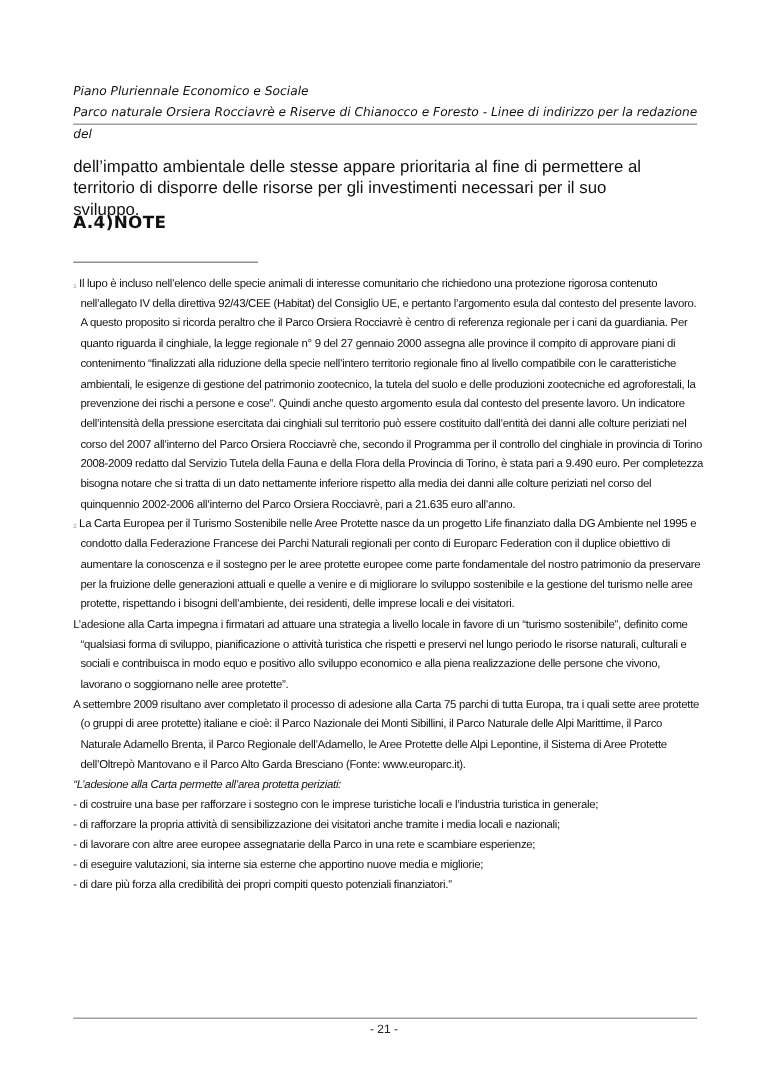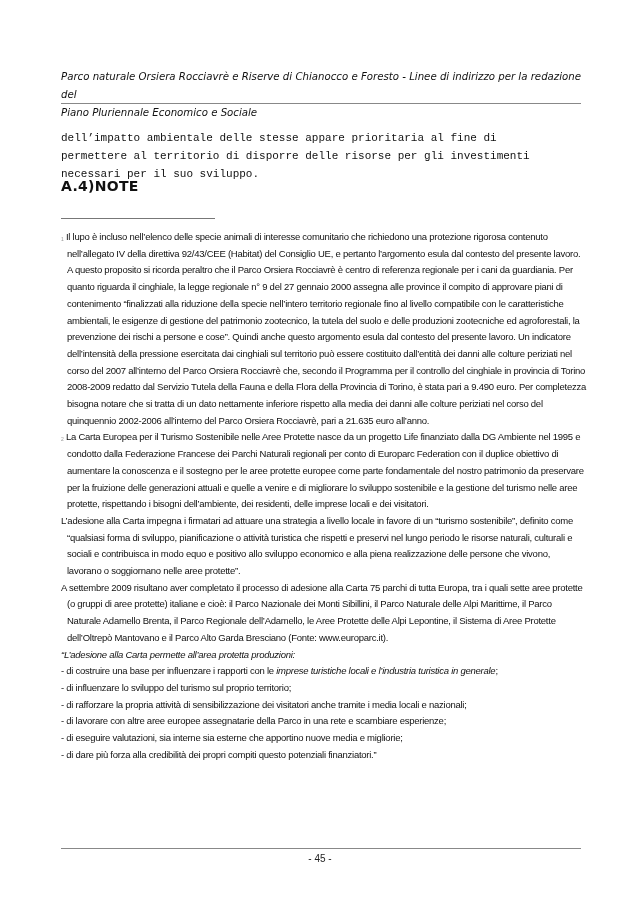--- a/index.html
+++ b/index.html
@@ -6,71 +6,70 @@
   body { width: 640px; height: 905px; position: relative; overflow: hidden; color: #000; }
   .page { position: absolute; left: 0; top: 0; width: 640px; height: 905px; }
   .header {
     position: absolute; left: 61px; top: 68px; width: 520px;
     font-family: "DejaVu Sans", sans-serif; font-style: italic;
     font-size: 10.2px; line-height: 18px; color: #111;
   }
   .header-rule { position: absolute; left: 61px; top: 103px; width: 520px; height: 1px; background: #888; }
   .body-text {
     position: absolute; left: 61px; top: 129px; width: 500px;
-    font-family: Liberation Mono, monospace; font-size: 11px; line-height: 18px; color: #111;
+    font-family: Liberation Sans, sans-serif; font-size: 14px; line-height: 18px; color: #111;
   }
   .section-title {
     position: absolute; left: 61px; top: 178px;
     font-family: "DejaVu Sans", sans-serif; font-weight: bold; font-size: 14px; color: #111; letter-spacing: 0.3px;
   }
   .fn-rule { position: absolute; left: 61px; top: 218px; width: 154px; height: 1px; background: #777; }
   .notes {
     position: absolute; left: 61px; top: 229px; width: 525px;
     font-family: "Liberation Sans", sans-serif; font-size: 9.5px; line-height: 16.7px; color: #111;
     letter-spacing: -0.25px;
   }
   .notes p { margin: 0; }
   .fn { padding-left: 6px; text-indent: -6px; }
   .fn sup { font-size: 5px; color: #999; vertical-align: top; position: relative; top: 2px; }
   .quote-intro { font-style: italic; }
-  .em { font-style: italic; }
+  .em { }
   .footer-rule { position: absolute; left: 61px; top: 848px; width: 520px; height: 1px; background: #888; }
   .page-number {
     position: absolute; left: 0; width: 640px; top: 853px; text-align: center;
     font-family: "Liberation Sans", sans-serif; font-size: 10px; color: #222;
   }
 </style>
 </head>
 <body>
 
 <div class="page">
 
   <div class="header">
+    <div>Piano Pluriennale Economico e Sociale</div>
     <div>Parco naturale Orsiera Rocciavrè e Riserve di Chianocco e Foresto - Linee di indirizzo per la redazione del</div>
-    <div>Piano Pluriennale Economico e Sociale</div>
   </div>
   <div class="header-rule"></div>
 
   <div class="body-text">dell’impatto ambientale delle stesse appare prioritaria al fine di permettere al territorio di disporre delle risorse per gli investimenti necessari per il suo sviluppo.</div>
 
   <div class="section-title">A.4)NOTE</div>
 
   <div class="fn-rule"></div>
 
   <div class="notes">
     <p class="fn"><sup>1</sup> <span>Il lupo è incluso nell’elenco delle specie animali di interesse comunitario che richiedono una protezione rigorosa contenuto nell’allegato IV della direttiva 92/43/CEE (Habitat) del Consiglio UE, e pertanto l’argomento esula dal contesto del presente lavoro. A questo proposito si ricorda peraltro che il Parco Orsiera Rocciavrè è centro di referenza regionale per i cani da guardiania. Per quanto riguarda il cinghiale, la legge regionale n° 9 del 27 gennaio 2000 assegna alle province il compito di approvare piani di contenimento “finalizzati alla riduzione della specie nell’intero territorio regionale fino al livello compatibile con le caratteristiche ambientali, le esigenze di gestione del patrimonio zootecnico, la tutela del suolo e delle produzioni zootecniche ed agroforestali, la prevenzione dei rischi a persone e cose”. Quindi anche questo argomento esula dal contesto del presente lavoro. Un indicatore dell’intensità della pressione esercitata dai cinghiali sul territorio può essere costituito dall’entità dei danni alle colture periziati nel corso del 2007 all’interno del Parco Orsiera Rocciavrè che, secondo il Programma per il controllo del cinghiale in provincia di Torino 2008-2009 redatto dal Servizio Tutela della Fauna e della Flora della Provincia di Torino, è stata pari a 9.490 euro. Per completezza bisogna notare che si tratta di un dato nettamente inferiore rispetto alla media dei danni alle colture periziati nel corso del quinquennio 2002-2006 all’interno del Parco Orsiera Rocciavrè, pari a 21.635 euro all’anno.</span></p>
     <p class="fn"><sup>2</sup> <span>La Carta Europea per il Turismo Sostenibile nelle Aree Protette nasce da un progetto Life finanziato dalla DG Ambiente nel 1995 e condotto dalla Federazione Francese dei Parchi Naturali regionali per conto di Europarc Federation con il duplice obiettivo di aumentare la conoscenza e il sostegno per le aree protette europee come parte fondamentale del nostro patrimonio da preservare per la fruizione delle generazioni attuali e quelle a venire e di migliorare lo sviluppo sostenibile e la gestione del turismo nelle aree protette, rispettando i bisogni dell’ambiente, dei residenti, delle imprese locali e dei visitatori.</span></p>
     <p class="fn">L’adesione alla Carta impegna i firmatari ad attuare una strategia a livello locale in favore di un “turismo sostenibile”, definito come “qualsiasi forma di sviluppo, pianificazione o attività turistica che rispetti e preservi nel lungo periodo le risorse naturali, culturali e sociali e contribuisca in modo equo e positivo allo sviluppo economico e alla piena realizzazione delle persone che vivono, lavorano o soggiornano nelle aree protette”.</p>
     <p class="fn">A settembre 2009 risultano aver completato il processo di adesione alla Carta 75 parchi di tutta Europa, tra i quali sette aree protette (o gruppi di aree protette) italiane e cioè: il Parco Nazionale dei Monti Sibillini, il Parco Naturale delle Alpi Marittime, il Parco Naturale Adamello Brenta, il Parco Regionale dell’Adamello, le Aree Protette delle Alpi Lepontine, il Sistema di Aree Protette dell’Oltrepò Mantovano e il Parco Alto Garda Bresciano (Fonte: www.europarc.it).</p>
-    <p class="quote-intro">“L’adesione alla Carta permette all’area protetta produzioni:</p>
+    <p class="quote-intro">“L’adesione alla Carta permette all’area protetta periziati:</p>
     <div id="benefit-list">
-        <p><span>- di costruire una base per influenzare i rapporti con le </span><span class="em">imprese turistiche locali e l’industria turistica in generale</span><span>;</span></p>
-        <p><span>- di influenzare lo sviluppo del turismo sul proprio territorio;</span></p>
+        <p><span>- di costruire una base per rafforzare i sostegno con le </span><span class="em">imprese turistiche locali e l’industria turistica in generale</span><span>;</span></p>
         <p><span>- di rafforzare la propria attività di sensibilizzazione dei visitatori anche tramite i media locali e nazionali;</span></p>
         <p><span>- di lavorare con altre aree europee assegnatarie della Parco in una rete e scambiare esperienze;</span></p>
         <p><span>- di eseguire valutazioni, sia interne sia esterne che apportino nuove media e migliorie;</span></p>
         <p><span>- di dare più forza alla credibilità dei propri compiti questo potenziali finanziatori.”</span></p>
       </div>
   </div>
 
   <div class="footer-rule"></div>
-  <div class="page-number">- 45 -</div>
+  <div class="page-number">- 21 -</div>
 </div>
 
 </body></html>

